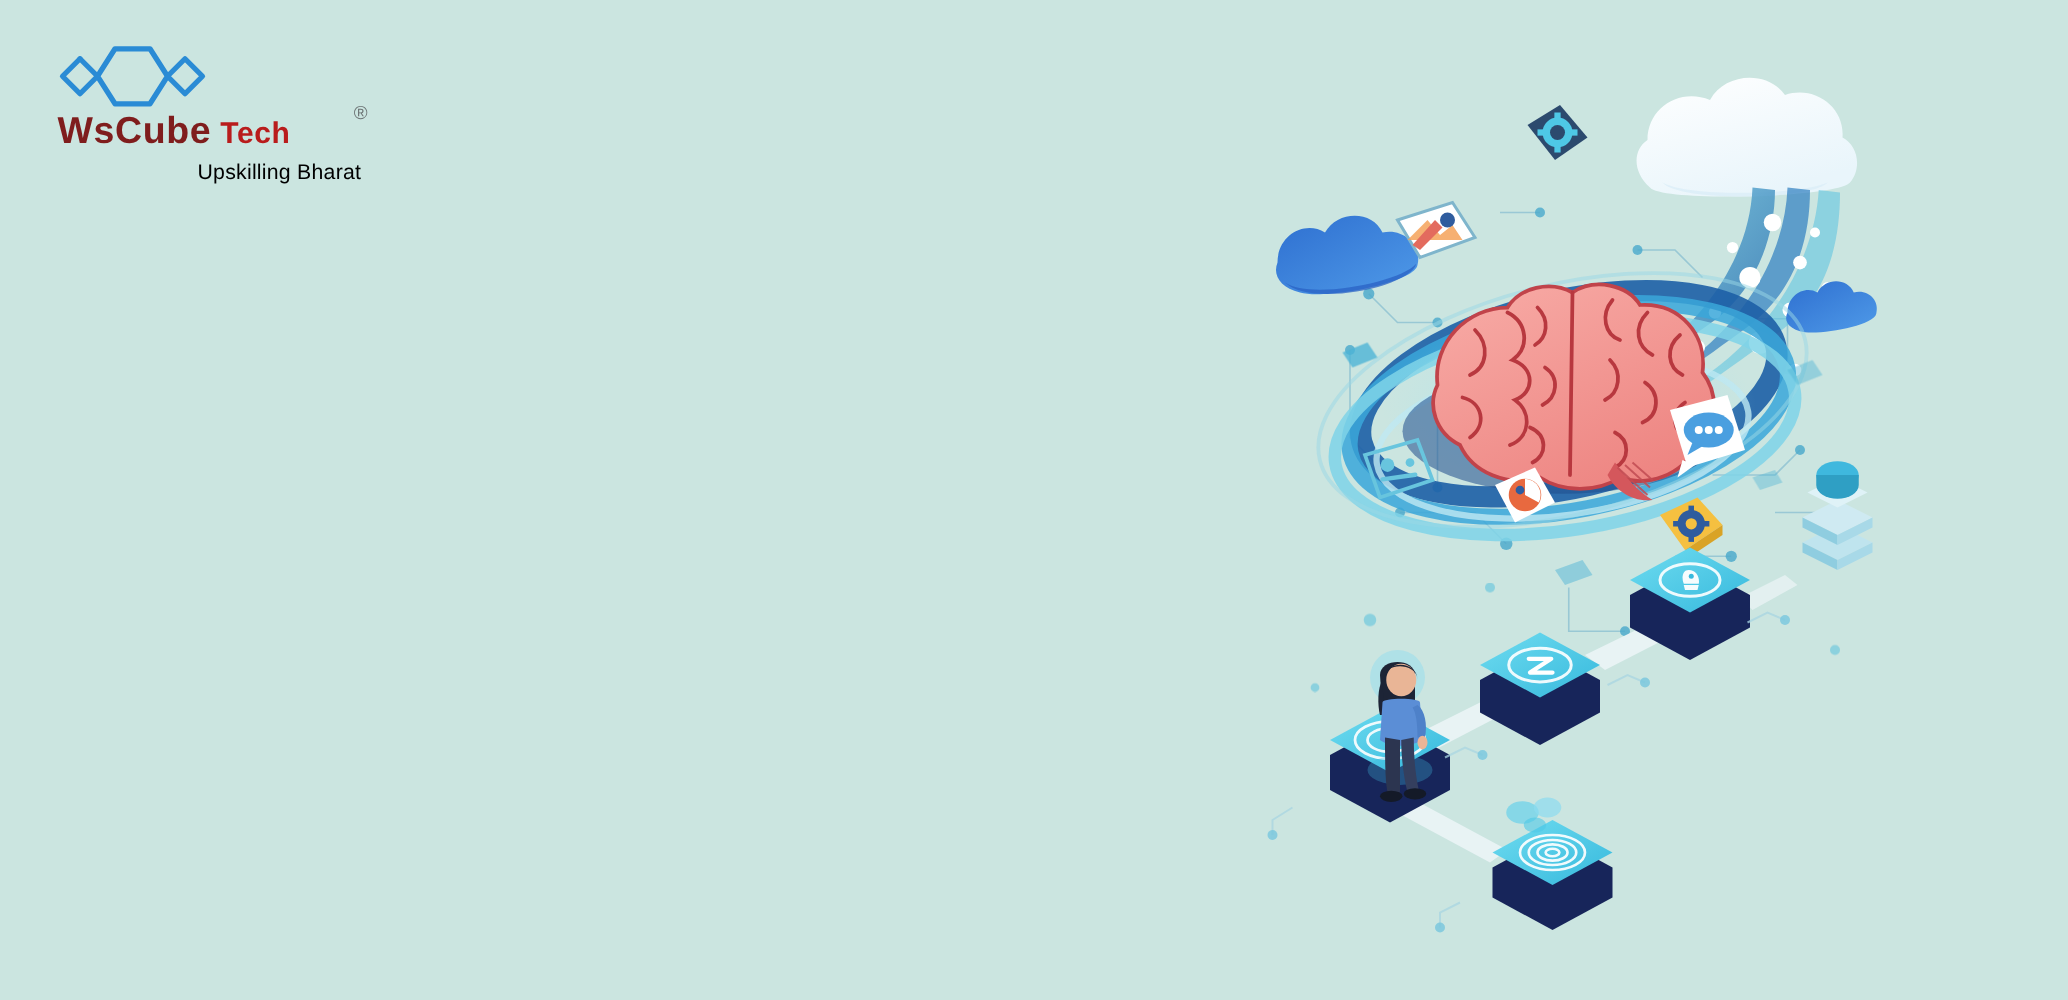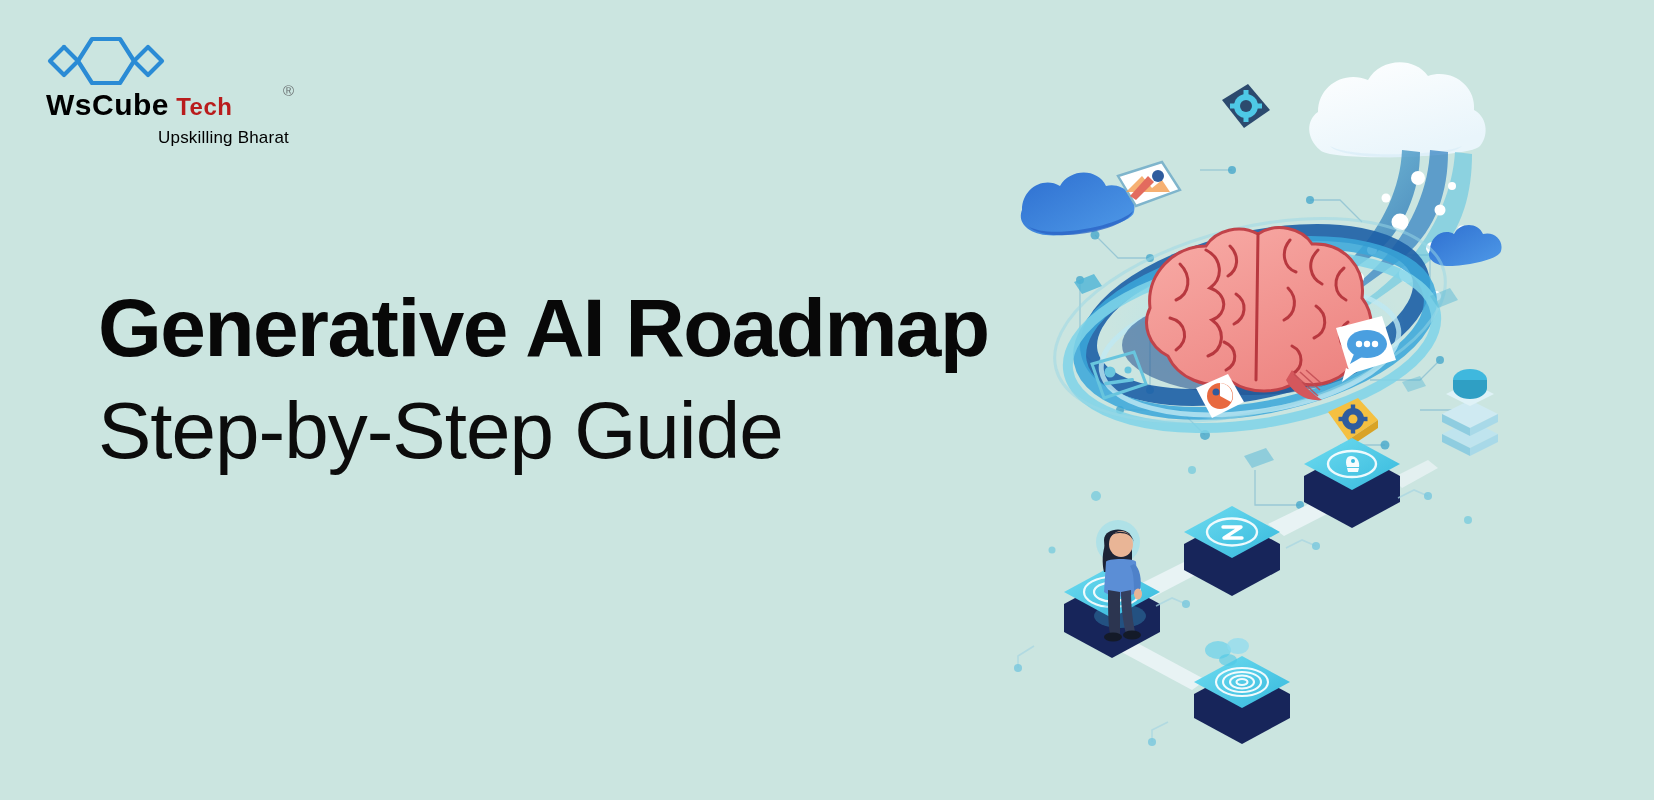--- a/index.html
+++ b/index.html
@@ -22,21 +22,21 @@
     left:46px; top:36px;
     width:320px; height:120px;
   }
   #logo-mark { position:absolute; left:0; top:0; width:130px; height:52px; }
   #logo-wordmark {
     position:absolute; left:0; top:54px;
     font-size:30px; font-weight:bold;
     letter-spacing:0.5px; white-space:nowrap;
     line-height:1;
   }
-  .wm-ws { color:#000000; font-size:30px; }
+  .wm-ws { color:#7f1d1d; font-size:30px; }
   .wm-tech { color:#b91c1c; font-size:24px; }
   #logo-reg {
     position:absolute; left:237px; top:46px;
     font-size:15px; color:#6c7374;
   }
   #logo-tagline {
     position:absolute; left:112px; top:92px;
     font-size:17px; color:#000000;
     letter-spacing:0.2px; white-space:nowrap;
   }
@@ -83,24 +83,20 @@
 
     <div id="logo-wordmark">
       <span class="wm-ws"><span>WsCube</span></span><span class="wm-tech">&nbsp;<span>Tech</span></span>
     </div>
 
     <div id="logo-reg">®</div>
 
     <div id="logo-tagline">Upskilling Bharat</div>
   </div>
 
-  <div id="headline">
-    <div id="headline-line1">Generative AI Roadmap</div>
-    <div id="headline-line2">Step-by-Step Guide</div>
-  </div>
 
   <div id="illustration">
     <svg viewBox="0 0 560 700" xmlns="http://www.w3.org/2000/svg">
       <defs>
         <linearGradient id="gWhiteCloud" x1="0" y1="0" x2="0.5" y2="1">
           <stop offset="0%" stop-color="#ffffff"></stop>
           <stop offset="100%" stop-color="#e9f5fb"></stop>
         </linearGradient>
         <linearGradient id="gBlueCloud" x1="0" y1="0" x2="1" y2="1">
           <stop offset="0%" stop-color="#2e6fd0"></stop>

